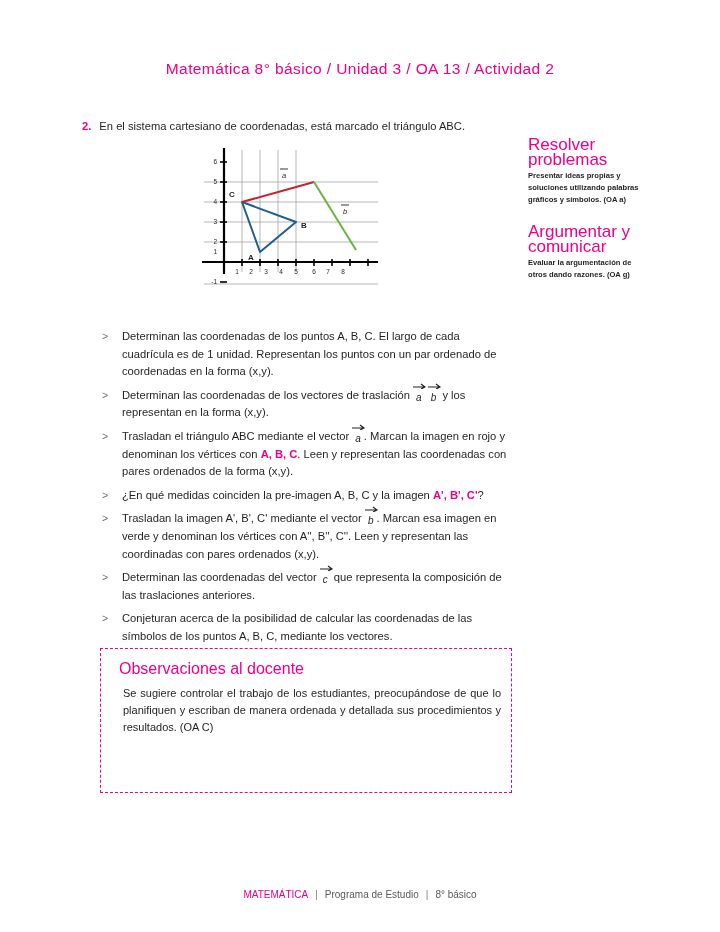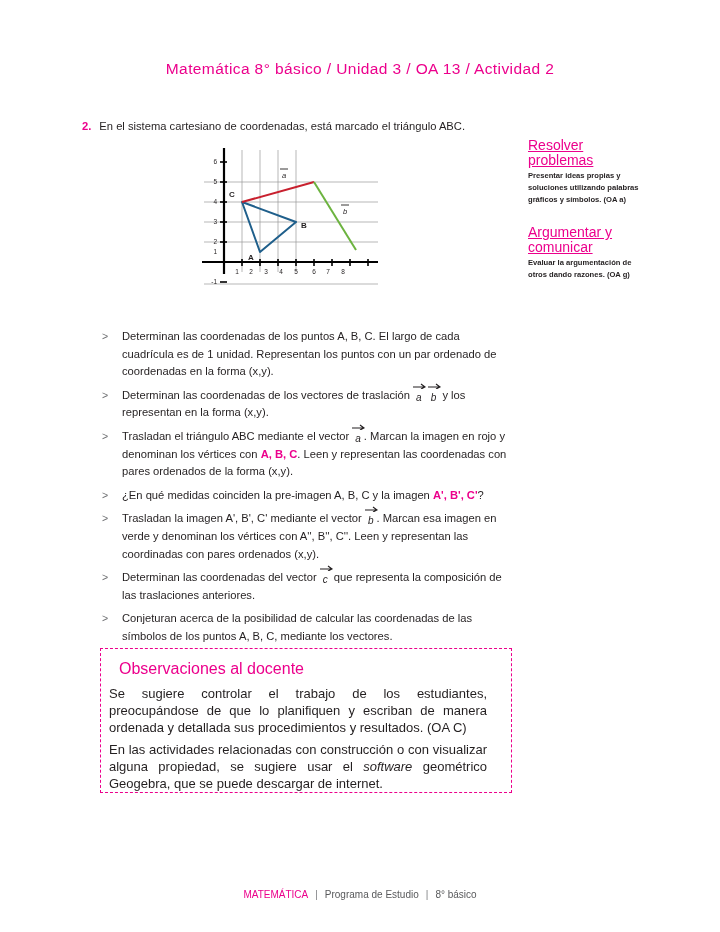--- a/index.html
+++ b/index.html
@@ -113,45 +113,44 @@
   }
   .obs-title {
     position: absolute;
     top: 11px;
     left: 18px;
     font-size: 16px;
     color: #ec008c;
   }
   .obs-p {
     position: absolute;
-    left: 8px;
+    left: 22px;
     width: 378px;
-    font-size: 13px;
+    font-size: 11px;
     line-height: 17px;
     text-align: justify;
   }
   .obs-p1 { top: 36px; }
   .obs-p2 { top: 92px; }
   .soft { font-style: italic; }
 
   
   .sidebar {
     position: absolute;
     top: 138px;
     left: 528px;
     width: 112px;
   }
   .side-block { margin-bottom: 20px; }
   .side-h {
     color: #ec008c;
-    font-size: 14px;
+    font-size: 17px;
     line-height: 14.5px;
     margin-bottom: 3px;
     font-weight: 400;
-    text-decoration: underline;
   }
   .side-p {
     font-size: 7.6px;
     line-height: 11.8px;
     color: #231f20;
     font-weight: bold;
   }
 
   
   .footer {
@@ -295,23 +294,20 @@
             <svg width="14" height="7" viewBox="0 0 14 7">
               <path d="M0 5 L11 5 M8 2 L12 5 L8 7" fill="none" stroke="#231f20" stroke-width="1.1"></path>
             </svg>
           </span><span>c</span></span><span> que representa la composición de las traslaciones anteriores.</span></div>
       <div class="bullet"><span class="marker">&gt;</span><span>Conjeturan acerca de la posibilidad de calcular las coordenadas de las símbolos de los puntos A, B, C, mediante los vectores.</span></div>
     </div>
 
   <div class="obs-box">
     <div class="obs-title">Observaciones al docente</div>
     <div class="obs-p obs-p1">Se sugiere controlar el trabajo de los estudiantes, preocupándose de que lo planifiquen y escriban de manera ordenada y detallada sus procedimientos y resultados. (OA C)</div>
-    <div class="obs-p obs-p2">
-      <span>En las actividades relacionadas con construcción o con visualizar alguna propiedad, se sugiere usar el </span><span class="soft">software</span><span> geométrico Geogebra, que se puede descargar de internet.</span>
-    </div>
   </div>
 
   <div class="sidebar" id="sidebar">
       <div class="side-block">
         <div class="side-h">Resolver problemas</div>
         <div class="side-p">Presentar ideas propias y soluciones utilizando palabras gráficos y símbolos. (OA a)</div>
       </div>
       <div class="side-block">
         <div class="side-h">Argumentar y comunicar</div>
         <div class="side-p">Evaluar la argumentación de otros dando razones. (OA g)</div>

